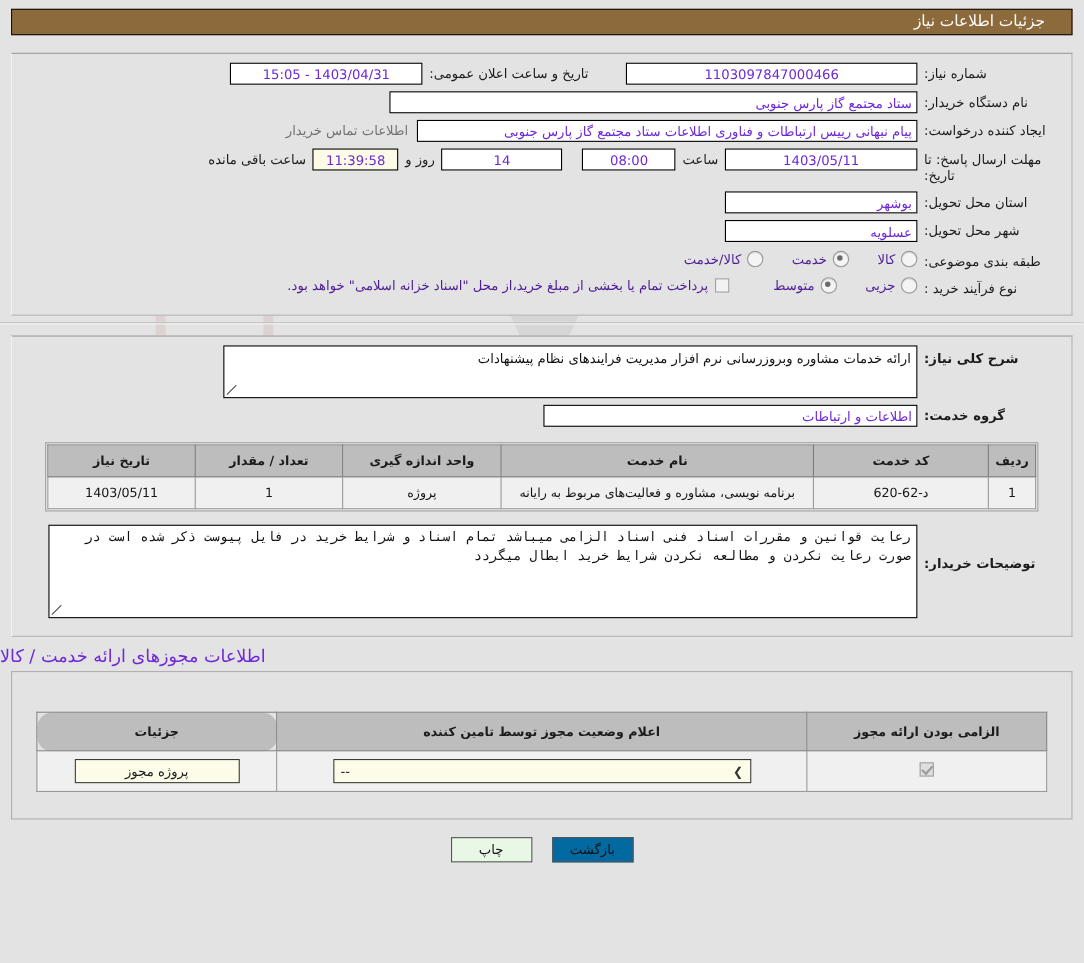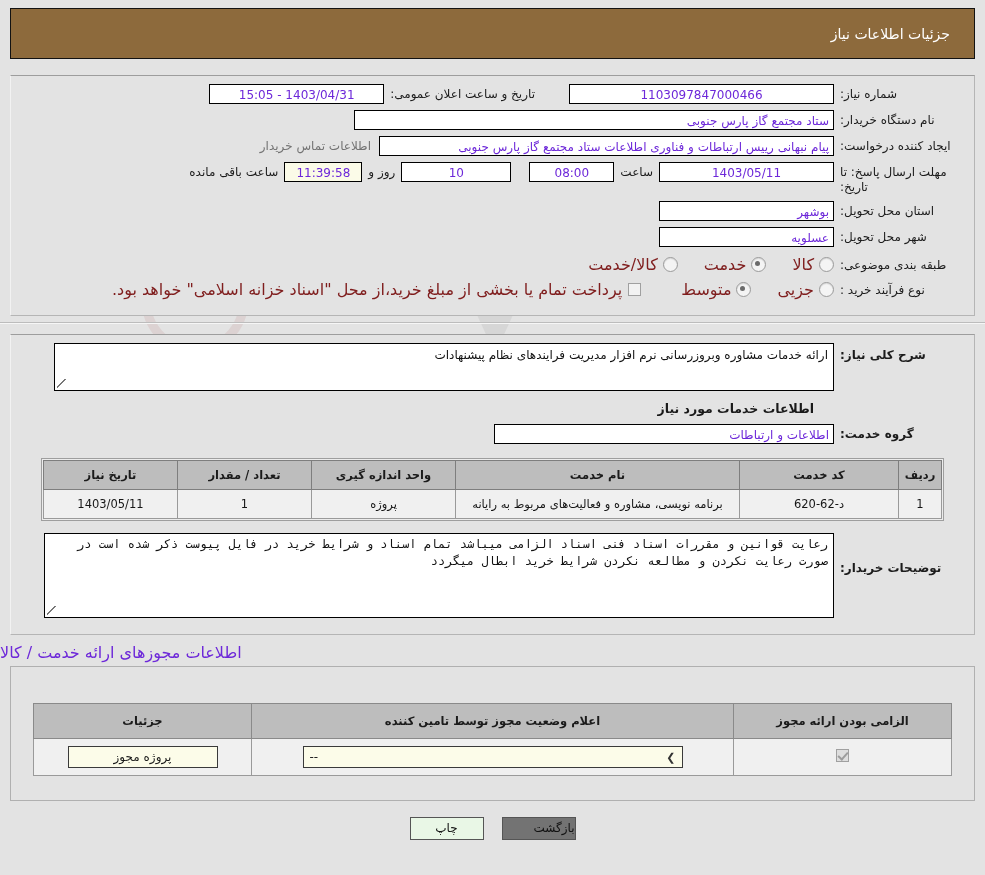--- a/index.html
+++ b/index.html
@@ -56,21 +56,21 @@
     right: 360px;
     width: 180px;
     height: 110px;
   }
 
   
   .page-header {
     position: relative;
     z-index: 2;
     margin: 8px 10px 16px 10px;
-    height: 51px;
+    height: 24px;
     background: #8d6a3c;
     border: 1px solid #121212;
     color: #ffffff;
     display: flex;
     align-items: center;
     justify-content: flex-start;
     box-sizing: border-box;
   }
   .page-header .title {
     font-size: 14px;
@@ -177,21 +177,21 @@
     flex: 0 0 13px;
   }
   .radio.on::after {
     content: "";
     position: absolute;
     top: 3px; left: 3px;
     width: 5px; height: 5px;
     border-radius: 50%;
     background: #6b6b6b;
   }
-  .radio-lbl { font-size: 16px; color: #7f1d1d; }
+  .radio-lbl { font-size: 12px; color: #4c1d95; }
 
   .cbox {
     width: 13px; height: 13px;
     border: 1px solid #a0a0a0;
     background: #f2f2f2;
     display: inline-block;
     position: relative;
     margin-left: 6px;
     flex: 0 0 13px;
     box-sizing: border-box;
@@ -347,21 +347,21 @@
     height: 23px;
     line-height: 21px;
     text-align: center;
     font-size: 12px;
     border: 1px solid #555;
     cursor: pointer;
     box-sizing: border-box;
     color: #111;
   }
   .fbtn.print  { background: #e9f7e6; }
-  .fbtn.back   { background: #737373; text-align: right; }
+  .fbtn.back   { background: #0369a1; }
 
   .hr-sep {
     position: relative;
     z-index: 2;
     border: 0;
     border-top: 1px solid #bcbcbc;
     border-bottom: 1px solid #f6f6f6;
     margin: 6px 0 0 0;
   }
 </style>
@@ -408,21 +408,21 @@
         <span class="link">اطلاعات تماس خریدار</span>
       </div>
     </div>
 
     <div class="frow">
       <div class="flabel">مهلت ارسال پاسخ: تا تاریخ:</div>
       <div class="fbody">
         <div class="tbox w-deadln">1403/05/11</div>
         <span class="inline-lbl">ساعت</span>
         <div class="tbox w-hour">08:00</div>
-        <div class="tbox w-days" style="margin-right:18px;">10</div>
+        <div class="tbox w-days" style="margin-right:18px;">14</div>
         <span class="inline-lbl">روز و</span>
         <div class="tbox yellow w-timer">11:39:58</div>
         <span class="inline-lbl">ساعت باقی مانده</span>
       </div>
     </div>
 
     <div class="frow">
       <div class="flabel">استان محل تحویل:</div>
       <div class="fbody">
         <div class="tbox rt w-prov">بوشهر</div>
@@ -480,25 +480,24 @@
 </div>
 
 <hr class="hr-sep">
 
 <div class="panel">
   <div class="panel-inner">
 
     <div class="frow">
       <div class="flabel strong-lbl" style="padding-top:5px;">شرح کلی نیاز:</div>
       <div class="fbody" style="align-items:flex-start;">
-        <div class="tarea" style="width:780px;height:48px;">ارائه خدمات مشاوره وبروزرسانی نرم افزار مدیریت فرایندهای نظام پیشنهادات</div>
-      </div>
-    </div>
-
-    <div class="section-title">اطلاعات خدمات مورد نیاز</div>
+        <div class="tarea" style="width:631px;height:48px;">ارائه خدمات مشاوره وبروزرسانی نرم افزار مدیریت فرایندهای نظام پیشنهادات</div>
+      </div>
+    </div>
+
 
     <div class="frow">
       <div class="flabel strong-lbl">گروه خدمت:</div>
       <div class="fbody">
         <div class="tbox rt w-group">اطلاعات و ارتباطات</div>
       </div>
     </div>
 
     <div class="grid-wrap" style="margin:14px 18px 0 18px;">
       <table class="grid">
@@ -536,21 +535,21 @@
 </div>
 
 <div class="sub-caption">اطلاعات مجوزهای ارائه خدمت / کالا</div>
 
 <div class="lic-panel">
   <table class="lic-table">
     <thead>
       <tr>
         <th style="width:215px;">الزامی بودن ارائه مجوز</th>
         <th>اعلام وضعیت مجوز توسط تامین کننده</th>
-        <th style="width:215px;">جزئیات</th>
+        <th style="width:215px;border-radius:13px;">جزئیات</th>
       </tr>
     </thead>
     <tbody>
       <tr>
         <td>
           <span class="cbox checked-disabled" style="margin:0;"></span>
         </td>
         <td>
           <span class="ddl">
             <span class="chev">❯</span>

